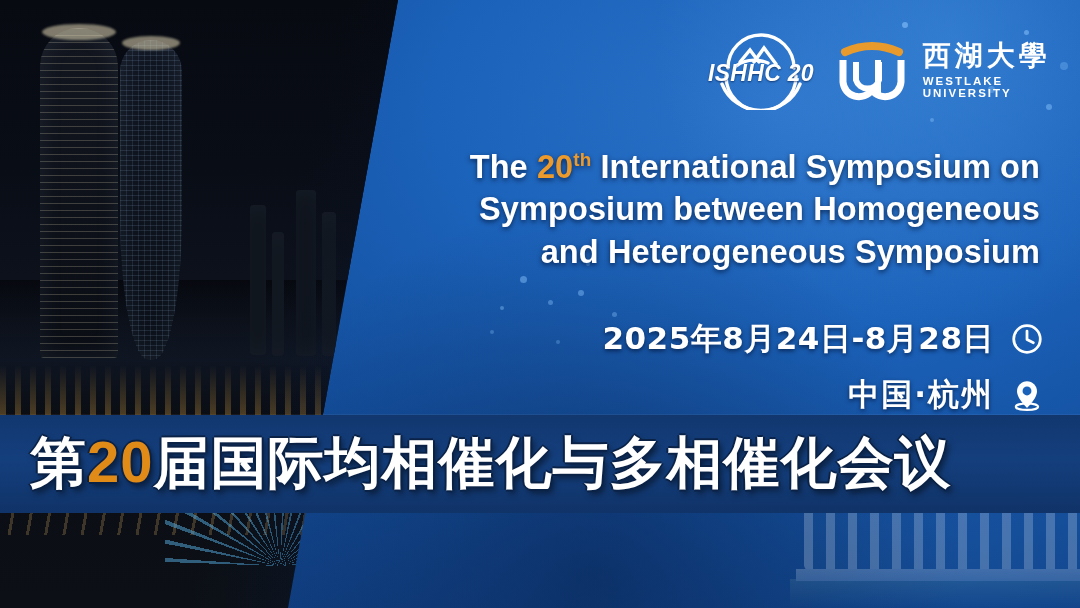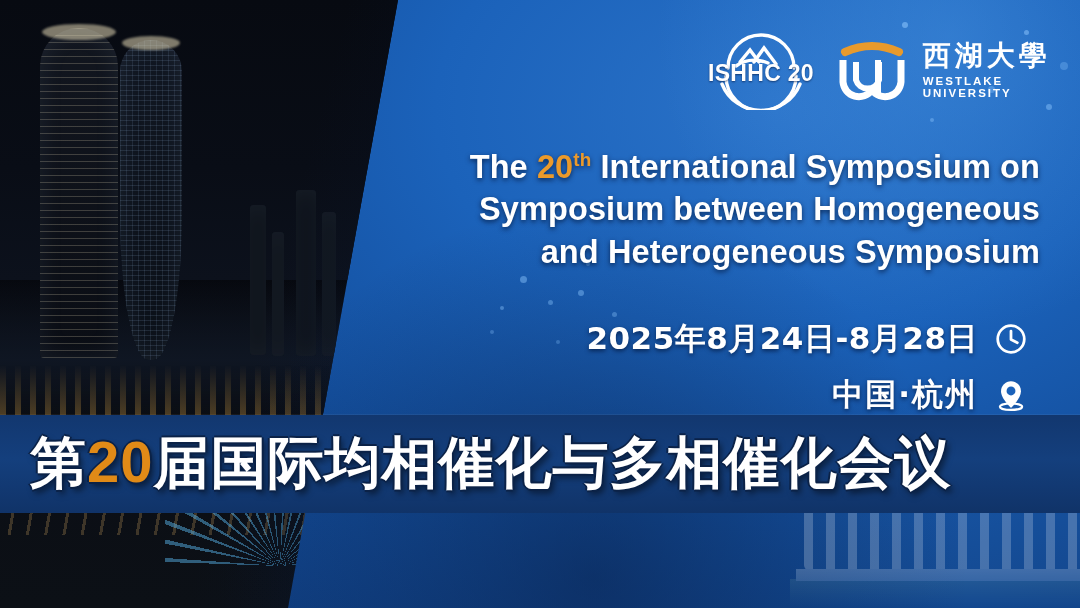--- a/index.html
+++ b/index.html
@@ -126,21 +126,21 @@
   .col-lawn {
     position:absolute; left:0; top:146px; width:300px; height:30px;
     background:linear-gradient(180deg, rgba(150,200,170,0.55), rgba(60,110,160,0));
   }
 
   
   .logos {
     position:absolute; left:706px; top:32px;
     display:flex; align-items:center; gap:26px;
   }
-  .ishhc-logo { position:relative; width:110px; height:78px; }
+  .ishhc-logo { position:relative; width:110px; height:78px;font-style:italic; }
   .ishhc-text {
     position:absolute; left:0; top:28px; width:110px;
     text-align:center; color:#ffffff;
     font-size:23px; font-weight:bold; letter-spacing:0.3px;
     font-family:"Liberation Sans", sans-serif;
     z-index:3; text-shadow:0 1px 2px rgba(0,20,60,0.6);
   }
 
   .wu-logo { display:flex; align-items:center; gap:14px; }
   .wu-mark { position:relative; width:74px; height:66px; }
@@ -161,21 +161,21 @@
     color:#ffffff;
     font-size:32.5px; font-weight:bold; line-height:1.30;
     letter-spacing:0.1px;
     text-shadow:0 2px 5px rgba(2,20,55,0.75);
     font-family:"Liberation Sans", sans-serif;
   }
   .title .num { color:#eb9a2b; }
   .title .sup { color:#eb9a2b; font-size:0.58em; vertical-align:super; }
 
   
-  .meta { position:absolute; right:52px; top:318px; width:620px;text-align:center; }
+  .meta { position:absolute; right:36px; top:318px; width:620px;text-align:center; }
   .meta-row {
     display:flex; align-items:center; justify-content:flex-end; gap:16px;
     color:#ffffff; font-weight:bold;
     text-shadow:0 2px 4px rgba(2,20,55,0.7);
     font-family:"DejaVu Sans","Liberation Sans",sans-serif;
   }
   .meta-date { font-size:31px; letter-spacing:0.5px; }
   .meta-place { font-size:31px; letter-spacing:2px; margin-top:14px; }
   .meta-icon { width:34px; height:34px; flex:0 0 34px; }
 

